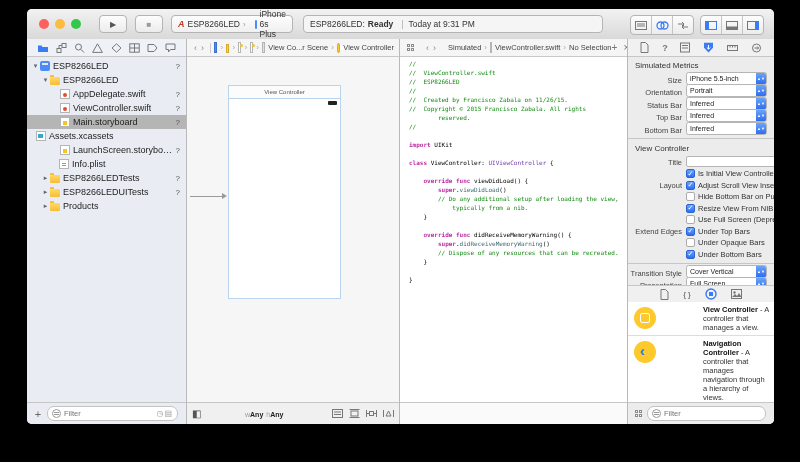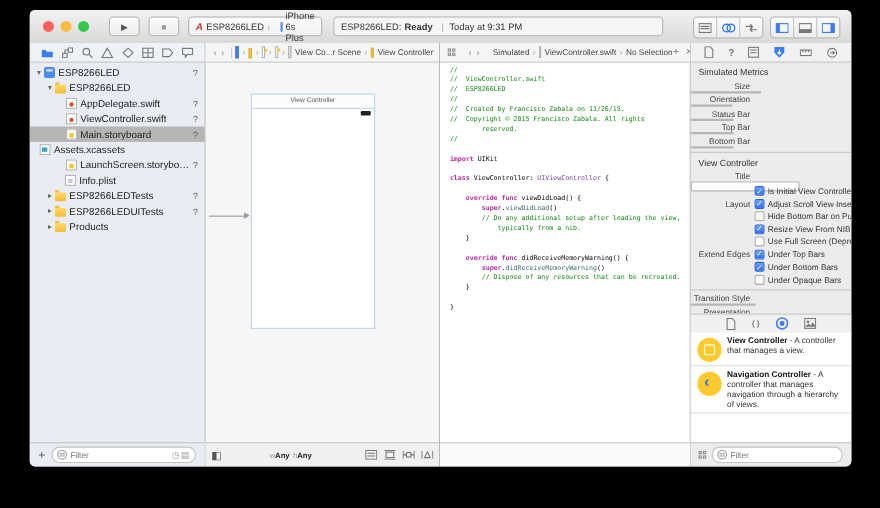--- a/index.html
+++ b/index.html
@@ -96,21 +96,21 @@
   .code-line{white-space:pre;height:9px;}
   .tk-c{color:#128a12;}
   .tk-k{color:#bb2ca2;font-weight:bold;}
   .tk-t{color:#703daa;}
   .tk-m{color:#3d6d74;}
   .tk-p{color:#000;}
 
   
   .inspector{position:absolute;top:17px;left:0;right:0;height:229px;overflow:hidden;padding-top:3px;}
   .section-h{font-weight:normal;font-size:8px;color:#333;padding:2px 0 2px 7px;}
-  .irow{display:flex;align-items:flex-start;height:11px;margin:1.5px 0;flex-direction:column;}
+  .irow{display:flex;align-items:flex-end;height:11px;margin:1.5px 0;}
   .ilabel{width:58px;text-align:right;font-size:7.5px;color:#444;flex:none;padding-right:4px;box-sizing:border-box;}
   .dd{flex:1;margin-right:7px;height:11px;background:#fff;border:1px solid #b5b5b5;border-radius:2.5px;
       display:flex;align-items:center;position:relative;overflow:hidden;}
   .dd-val{font-size:7px;padding-left:3px;color:#222;flex:1;white-space:nowrap;overflow:hidden;}
   .dd-cap{width:10px;height:100%;background:linear-gradient(#6aa4f8,#2f6ef2);flex:none;
           display:flex;flex-direction:column;align-items:center;justify-content:center;color:#fff;font-size:4px;line-height:3px;}
   .tfield{flex:1;margin-right:7px;height:11px;background:#fff;border:1px solid #b5b5b5;border-radius:2px;
           font-size:7px;padding:0 3px;box-sizing:border-box;font-family:"Liberation Sans",sans-serif;}
   .cbrow{display:flex;align-items:center;height:10.5px;margin:1px 0;}
   .cb{width:9px;height:9px;border-radius:2px;flex:none;margin-right:3px;display:flex;align-items:center;
@@ -123,21 +123,21 @@
              border-bottom:1px solid #c6c6c6;display:flex;align-items:center;justify-content:center;gap:14px;background:#f0f0f0;}
   .library{position:absolute;top:263px;left:0;right:0;bottom:22px;background:#fff;overflow:hidden;}
   .lib-item{display:flex;padding:3px 4px;border-bottom:1px solid #ddd;align-items:flex-start;}
   .lib-icon{width:22px;height:22px;border-radius:50%;flex:none;margin:2px 5px 0 2px;position:relative;box-sizing:border-box;}
   .lib-vc{background:#fdc92d;}
   .lib-vc::after{content:"";position:absolute;left:6px;top:6px;width:8px;height:8px;border:1.5px solid #fff;border-radius:2px;}
   .lib-sbref{border:1.5px dashed #e5b82a;background:#fff;}
   .lib-sbref::after{content:"";position:absolute;left:6px;top:6px;width:7px;height:7px;border:1.5px dashed #e5b82a;border-radius:1px;}
   .lib-nav{background:#fdc92d;}
   .lib-nav::after{content:"‹";position:absolute;left:6px;top:1px;color:#1f78f0;font-size:15px;font-weight:bold;}
-  .lib-text{font-size:7.5px;line-height:9px;color:#333;}
+  .lib-text{font-size:7.5px;line-height:9px;color:#333;margin-left:42px;}
   .lib-name{font-weight:bold;color:#111;}
 
   
   .pbottom{position:absolute;left:0;right:0;bottom:0;height:22px;border-top:1px solid #c6c6c6;
            display:flex;align-items:center;padding:0 5px;box-sizing:border-box;background:inherit;}
   .filterfield{flex:1;height:13px;background:#fff;border:1px solid #c2c2c2;border-radius:7px;
                display:flex;align-items:center;padding:0 4px;margin:0 3px;min-width:0;}
   .filterfield .fico{width:7px;height:7px;border-radius:50%;border:1px solid #9a9a9a;flex:none;margin-right:3px;position:relative;}
   .filterfield .fico::after{content:"";position:absolute;left:1px;top:2px;right:1px;height:1px;background:#9a9a9a;box-shadow:0 2px 0 #9a9a9a;}
   .filterfield input{border:none;outline:none;flex:1;font-size:7.5px;color:#333;min-width:0;background:transparent;
@@ -595,27 +595,27 @@
             </div>
           </div>
         <div id="extend-rows">
             <div class="cbrow">
               <span class="ilabel">Extend Edges</span>
               <span class="cb on">✓</span>
               <span class="cblabel">Under Top Bars</span>
             </div>
             <div class="cbrow">
               <span class="ilabel"></span>
+              <span class="cb off"></span>
+              <span class="cblabel">Under Opaque Bars</span>
+            </div>
+            <div class="cbrow">
+              <span class="ilabel"></span>
               <span class="cb on">✓</span>
               <span class="cblabel">Under Bottom Bars</span>
-            </div>
-            <div class="cbrow">
-              <span class="ilabel"></span>
-              <span class="cb off"></span>
-              <span class="cblabel">Under Opaque Bars</span>
             </div>
           </div>
         <div class="idivider"></div>
         <div id="dropdown-rows">
             <div class="irow">
               <span class="ilabel">Transition Style</span>
               <span class="dd">
                 <span class="dd-val">Cover Vertical</span>
                 <span class="dd-cap">▲▼</span>
               </span>

